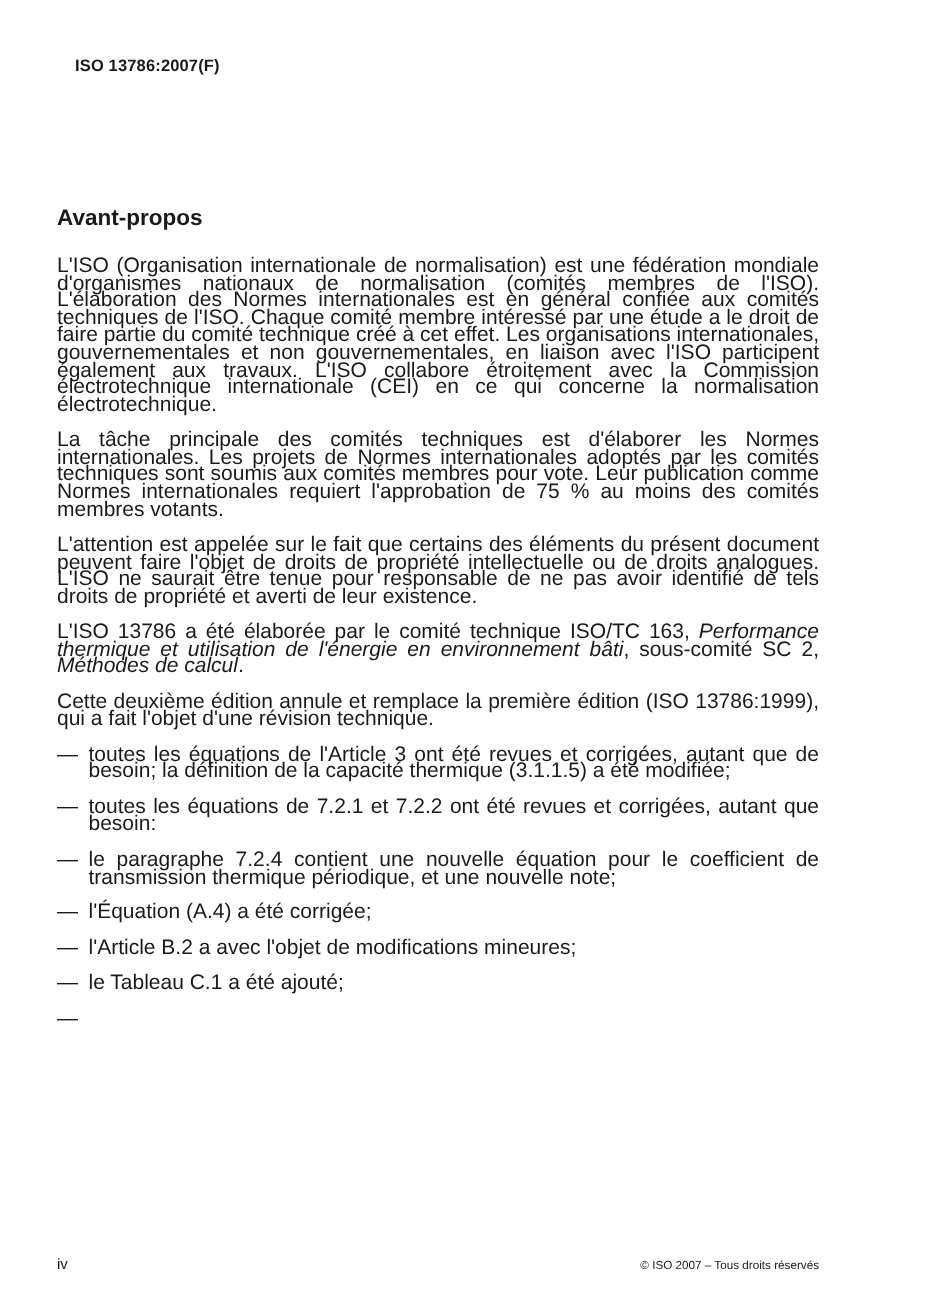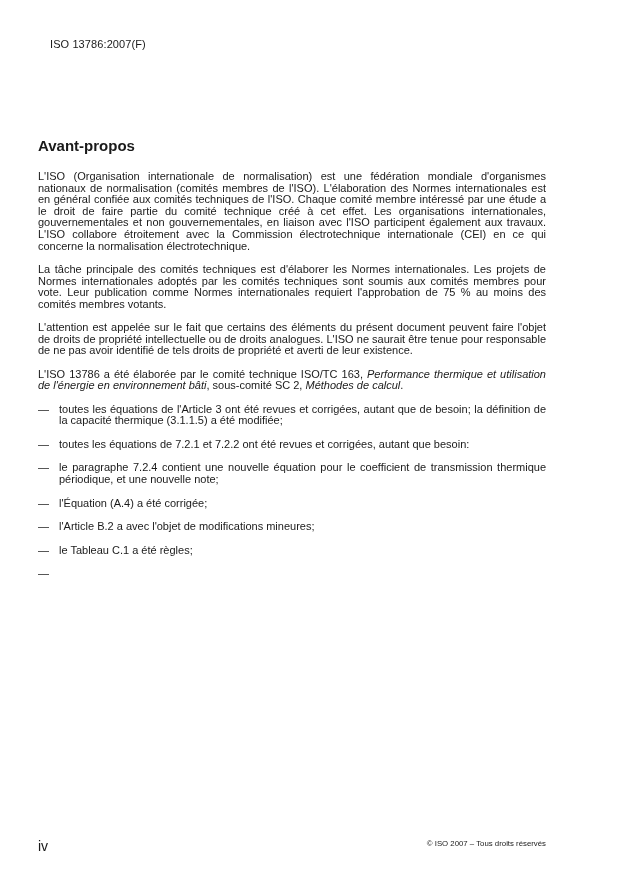--- a/index.html
+++ b/index.html
@@ -1,46 +1,47 @@
 <!DOCTYPE html>
 <html><head>
 <meta charset="utf-8">
 <style>
   html, body { margin:0; padding:0; background:#ffffff; }
   body { width:619px; height:877px; position:relative; overflow:hidden;
          font-family:"Liberation Sans", sans-serif; color:#1a1a1a; }
-  .header { position:absolute; left:38px; top:38px; font-size:11px; font-weight:normal; letter-spacing:0.1px;padding-left:12px; }
+  .header { position:absolute; left:38px; top:38px; font-size:11px; font-weight:bold; letter-spacing:0.1px;padding-left:12px; }
   .title { position:absolute; left:38px; top:137px; font-size:15px; font-weight:bold; margin:0; }
-  .content { position:absolute; left:38px; top:171px; width:508px; font-size:11px; line-height:11.6px; }
+  .content { position:absolute; left:38px; top:171px; width:508px; font-size:14px; line-height:11.6px; }
   .content p { margin:0 0 11.8px 0; text-align:justify; }
   .list { margin:0; padding:0; list-style:none; }
   .list li { position:relative; padding-left:21px; margin-bottom:12px; text-align:justify; }
   .dash { position:absolute; left:0; top:0; }
-  .footer-left { position:absolute; left:38px; top:838px; font-size:14px; }
+  .footer-left { position:absolute; left:38px; top:838px; font-size:10px; }
   .footer-right { position:absolute; right:73px; top:839px; font-size:7.8px;padding-left:32px; }
   i { font-style:italic; }
 </style>
 </head>
 <body>
 
 <div class="header">ISO 13786:2007(F)</div>
 
 <h1 class="title">Avant-propos</h1>
 
 <div class="content">
   <p>L'ISO (Organisation internationale de normalisation) est une fédération mondiale d'organismes nationaux de normalisation (comités membres de l'ISO). L'élaboration des Normes internationales est en général confiée aux comités techniques de l'ISO. Chaque comité membre intéressé par une étude a le droit de faire partie du comité technique créé à cet effet. Les organisations internationales, gouvernementales et non gouvernementales, en liaison avec l'ISO participent également aux travaux. L'ISO collabore étroitement avec la Commission électrotechnique internationale (CEI) en ce qui concerne la normalisation électrotechnique.</p>
   <p>La tâche principale des comités techniques est d'élaborer les Normes internationales. Les projets de Normes internationales adoptés par les comités techniques sont soumis aux comités membres pour vote. Leur publication comme Normes internationales requiert l'approbation de 75 % au moins des comités membres votants.</p>
   <p>L'attention est appelée sur le fait que certains des éléments du présent document peuvent faire l'objet de droits de propriété intellectuelle ou de droits analogues. L'ISO ne saurait être tenue pour responsable de ne pas avoir identifié de tels droits de propriété et averti de leur existence.</p>
   <p><span>L'ISO 13786 a été élaborée par le comité technique ISO/TC 163, </span><i>Performance thermique et utilisation de l'énergie en environnement bâti</i><span>, sous-comité SC 2, </span><i>Méthodes de calcul</i><span>.</span></p>
+  <p>Cette deuxième édition annule et remplace la première édition (ISO 13786:1999), qui a fait l'objet d'une révision technique.</p>
 
   <ul class="list">
     <li><span class="dash">—</span><span>toutes les équations de l'Article 3 ont été revues et corrigées, autant que de besoin; la définition de la capacité thermique (3.1.1.5) a été modifiée;</span></li>
     <li><span class="dash">—</span><span>toutes les équations de 7.2.1 et 7.2.2 ont été revues et corrigées, autant que besoin:</span></li>
     <li><span class="dash">—</span><span>le paragraphe 7.2.4 contient une nouvelle équation pour le coefficient de transmission thermique périodique, et une nouvelle note;</span></li>
     <li><span class="dash">—</span><span>l'Équation (A.4) a été corrigée;</span></li>
     <li><span class="dash">—</span><span>l'Article B.2 a avec l'objet de modifications mineures;</span></li>
-    <li><span class="dash">—</span><span>le Tableau C.1 a été règles;</span></li>
+    <li><span class="dash">—</span><span>le Tableau C.1 a été ajouté;</span></li>
     <li><span class="dash">—</span></li>
   </ul>
 </div>
 
 <div class="footer-left">iv</div>
 <div class="footer-right">© ISO 2007 – Tous droits réservés</div>
 
 </body></html>

